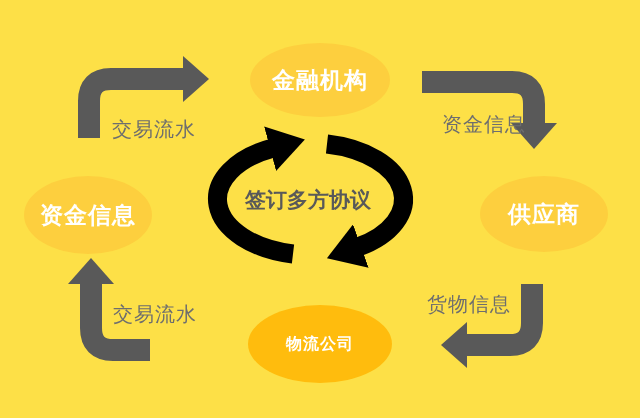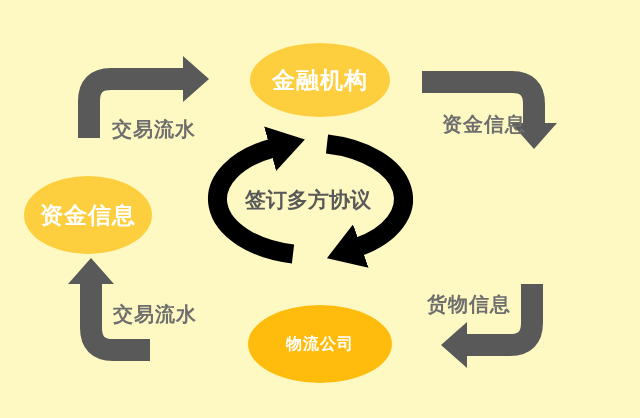--- a/index.html
+++ b/index.html
@@ -1,21 +1,21 @@
 <!DOCTYPE html>
 <html><head>
 <meta charset="utf-8">
 <style>
   html, body { margin: 0; padding: 0; }
   body { font-family: "DejaVu Sans", "Liberation Sans", sans-serif; }
   .canvas {
     position: relative;
     width: 640px;
     height: 418px;
-    background: #fef9c3;
+    background: #fde047;
     overflow: hidden;
   }
   .arrow-layer {
     position: absolute;
     left: 0; top: 0;
     width: 640px; height: 418px;
   }
   .node {
     position: absolute;
     border-radius: 50%;
@@ -30,21 +30,21 @@
   }
   .node-gold   { background: #fdcf3e; }
   .node-orange { background: #ffbc0d; }
   .node-top    { left: 250px; top: 43px;  width: 140px; height: 74px; }
   .node-right  { left: 480px; top: 176px; width: 128px; height: 76px; }
   .node-bottom { left: 248px; top: 305px; width: 144px; height: 78px; font-size: 16px; }
   .node-left   { left: 24px;  top: 176px; width: 128px; height: 78px; }
   .flow-label {
     position: absolute;
     color: #6e6e6e;
-    font-weight: bold;
+    font-weight: normal;
     font-size: 20px;
     letter-spacing: 1px;
     white-space: nowrap;
     z-index: 2;
   }
   .lbl-transaction { left: 112px; top: 116px; }
   .lbl-capital     { left: 402px; top: 111px; margin-left: 40px; }
   .lbl-goods       { left: 427px; top: 291px; }
   .lbl-shipping    { left: 113px; top: 301px; }
   .center-label {
@@ -79,20 +79,23 @@
     <path d="M 532 284 L 532 323 Q 532 345 510 345 L 466 345" fill="none" stroke="#595959" stroke-width="22" marker-end="url(#gray-head)"></path>
     <path d="M 150 350 L 113 350 Q 91 350 91 328 L 91 283" fill="none" stroke="#595959" stroke-width="22" marker-end="url(#gray-head)"></path>
 
     <path d="M 293 254 A 94 56 0 0 1 273 148" fill="none" stroke="#000000" stroke-width="19" marker-end="url(#black-head)"></path>
     <path d="M 327 144 A 94 56 0 0 1 358 247" fill="none" stroke="#000000" stroke-width="19" marker-end="url(#black-head)"></path>
   </svg>
 
   <div class="node node-top node-gold">
     <span>金融机构</span>
   </div>
+  <div class="node node-right node-gold">
+    <span>供应商</span>
+  </div>
   <div class="node node-bottom node-orange">
     <span>物流公司</span>
   </div>
   <div class="node node-left node-gold">
     <span>资金信息</span>
   </div>
 
   <div class="flow-label lbl-transaction">交易流水</div>
   <div class="flow-label lbl-capital">资金信息</div>
   <div class="flow-label lbl-goods">货物信息</div>

